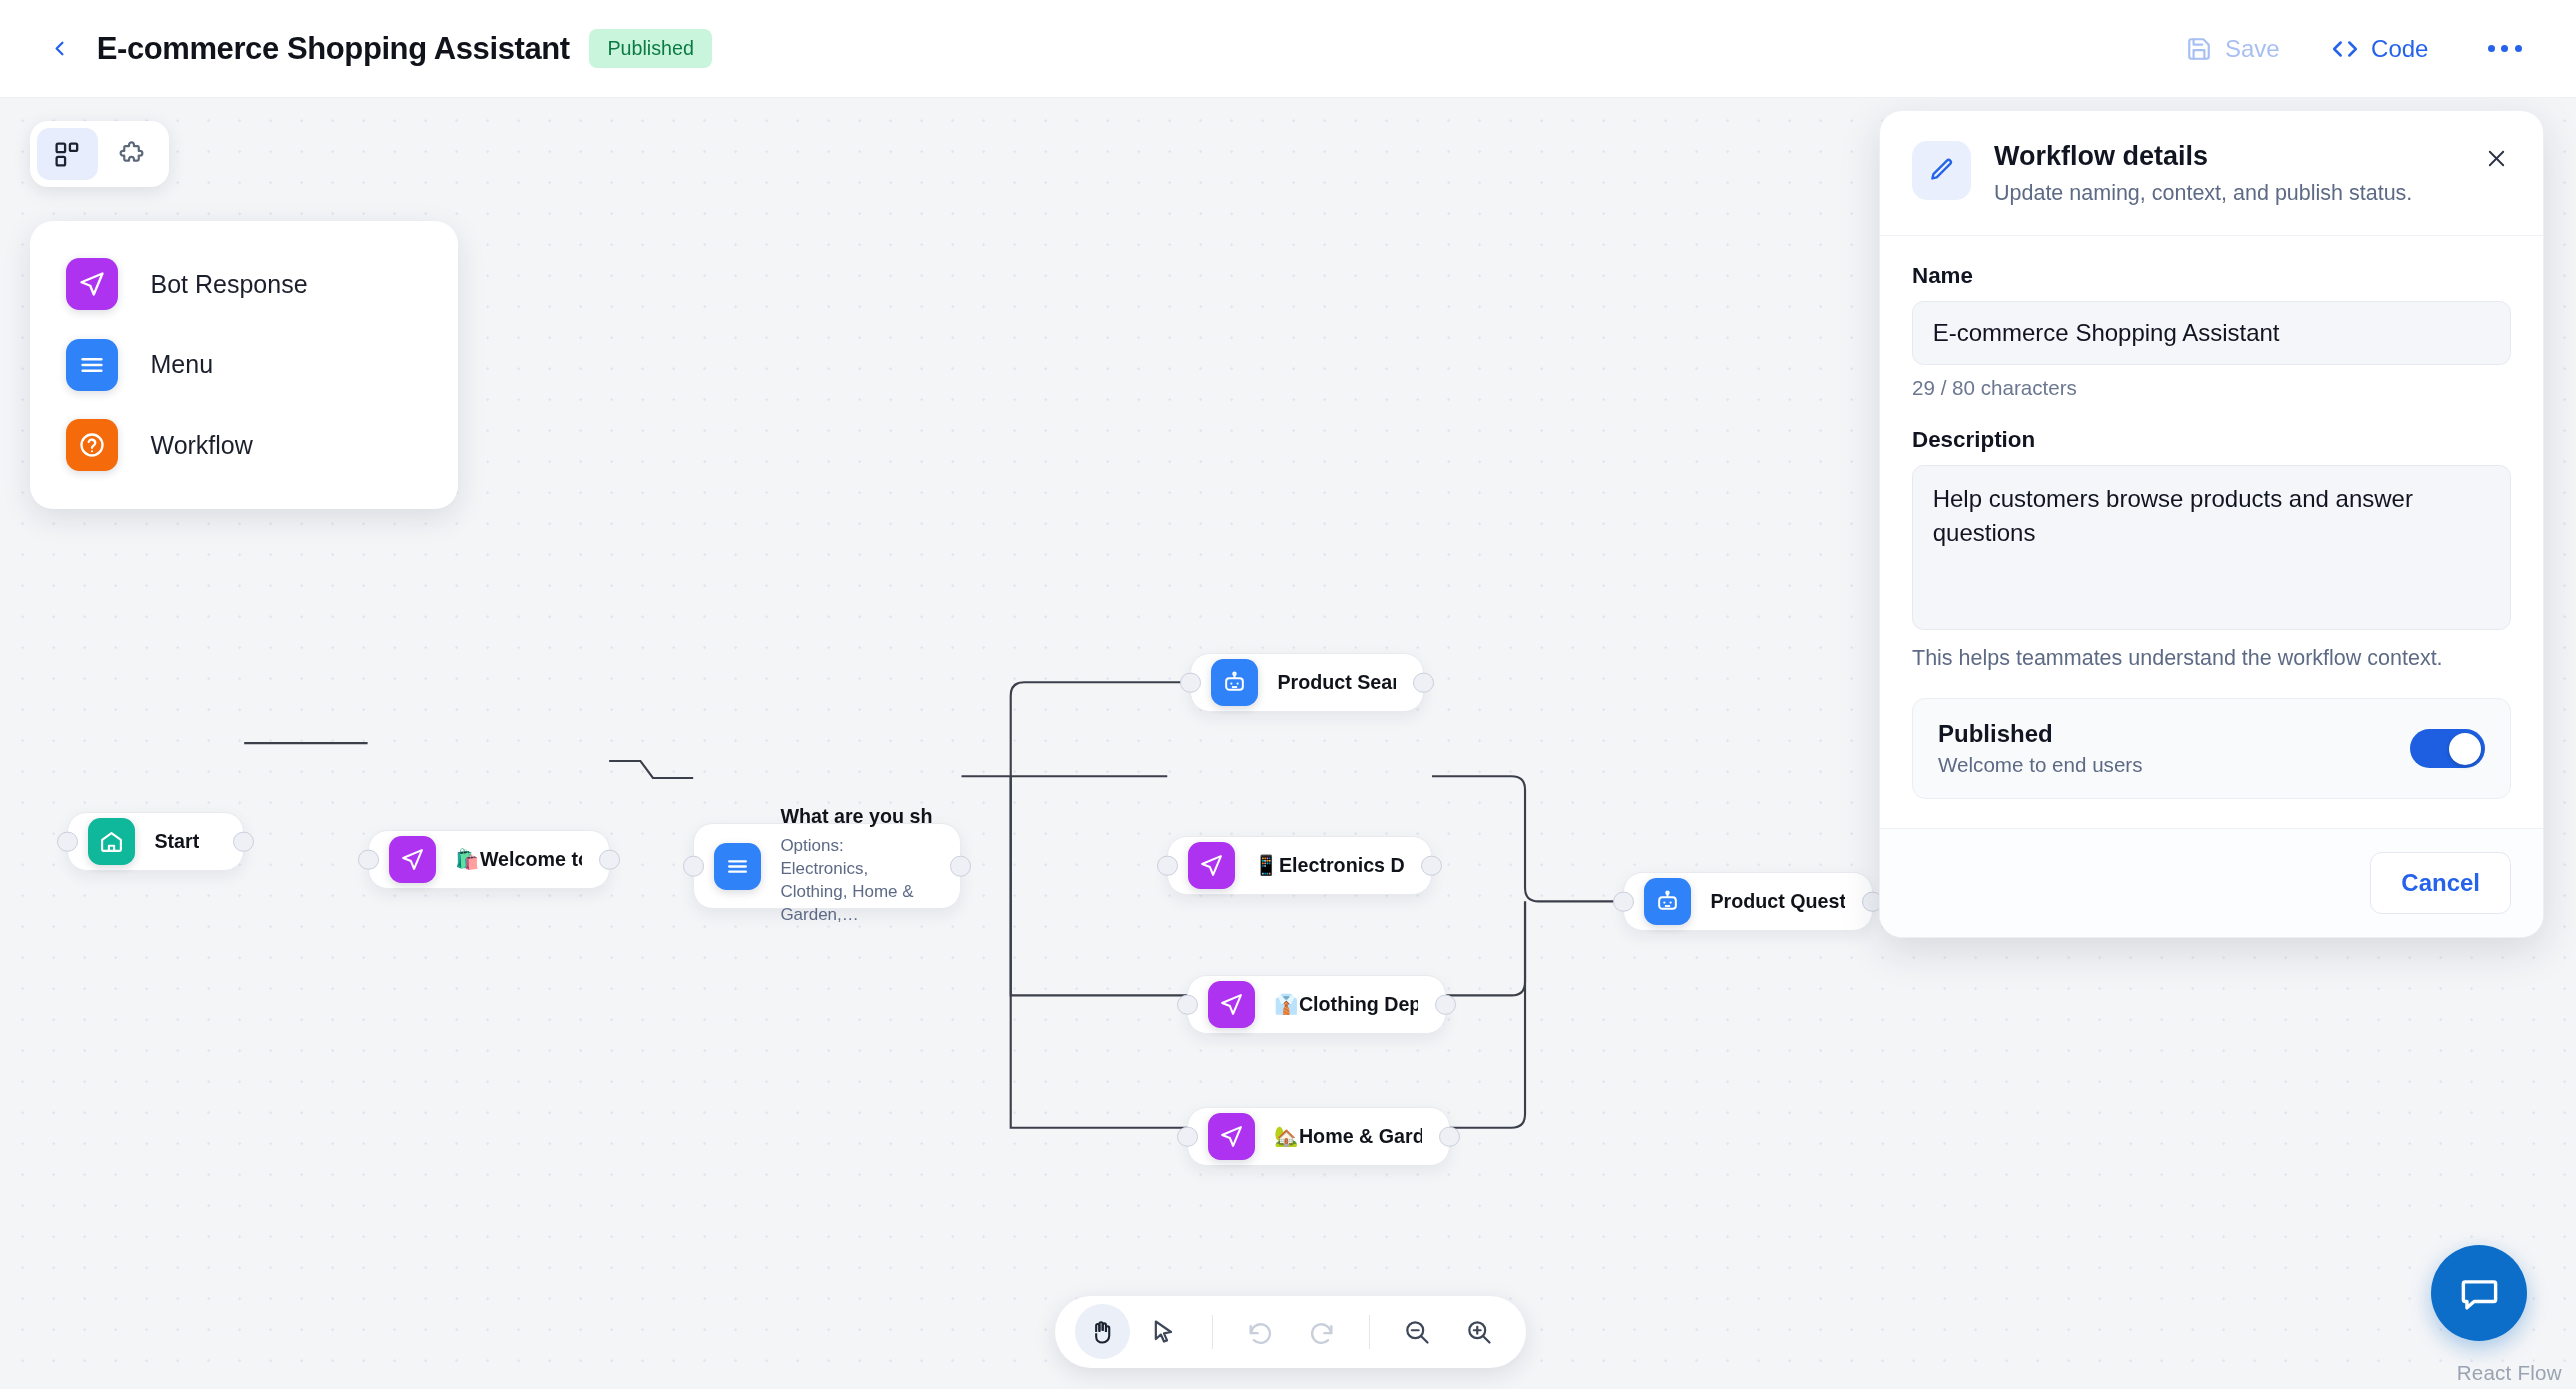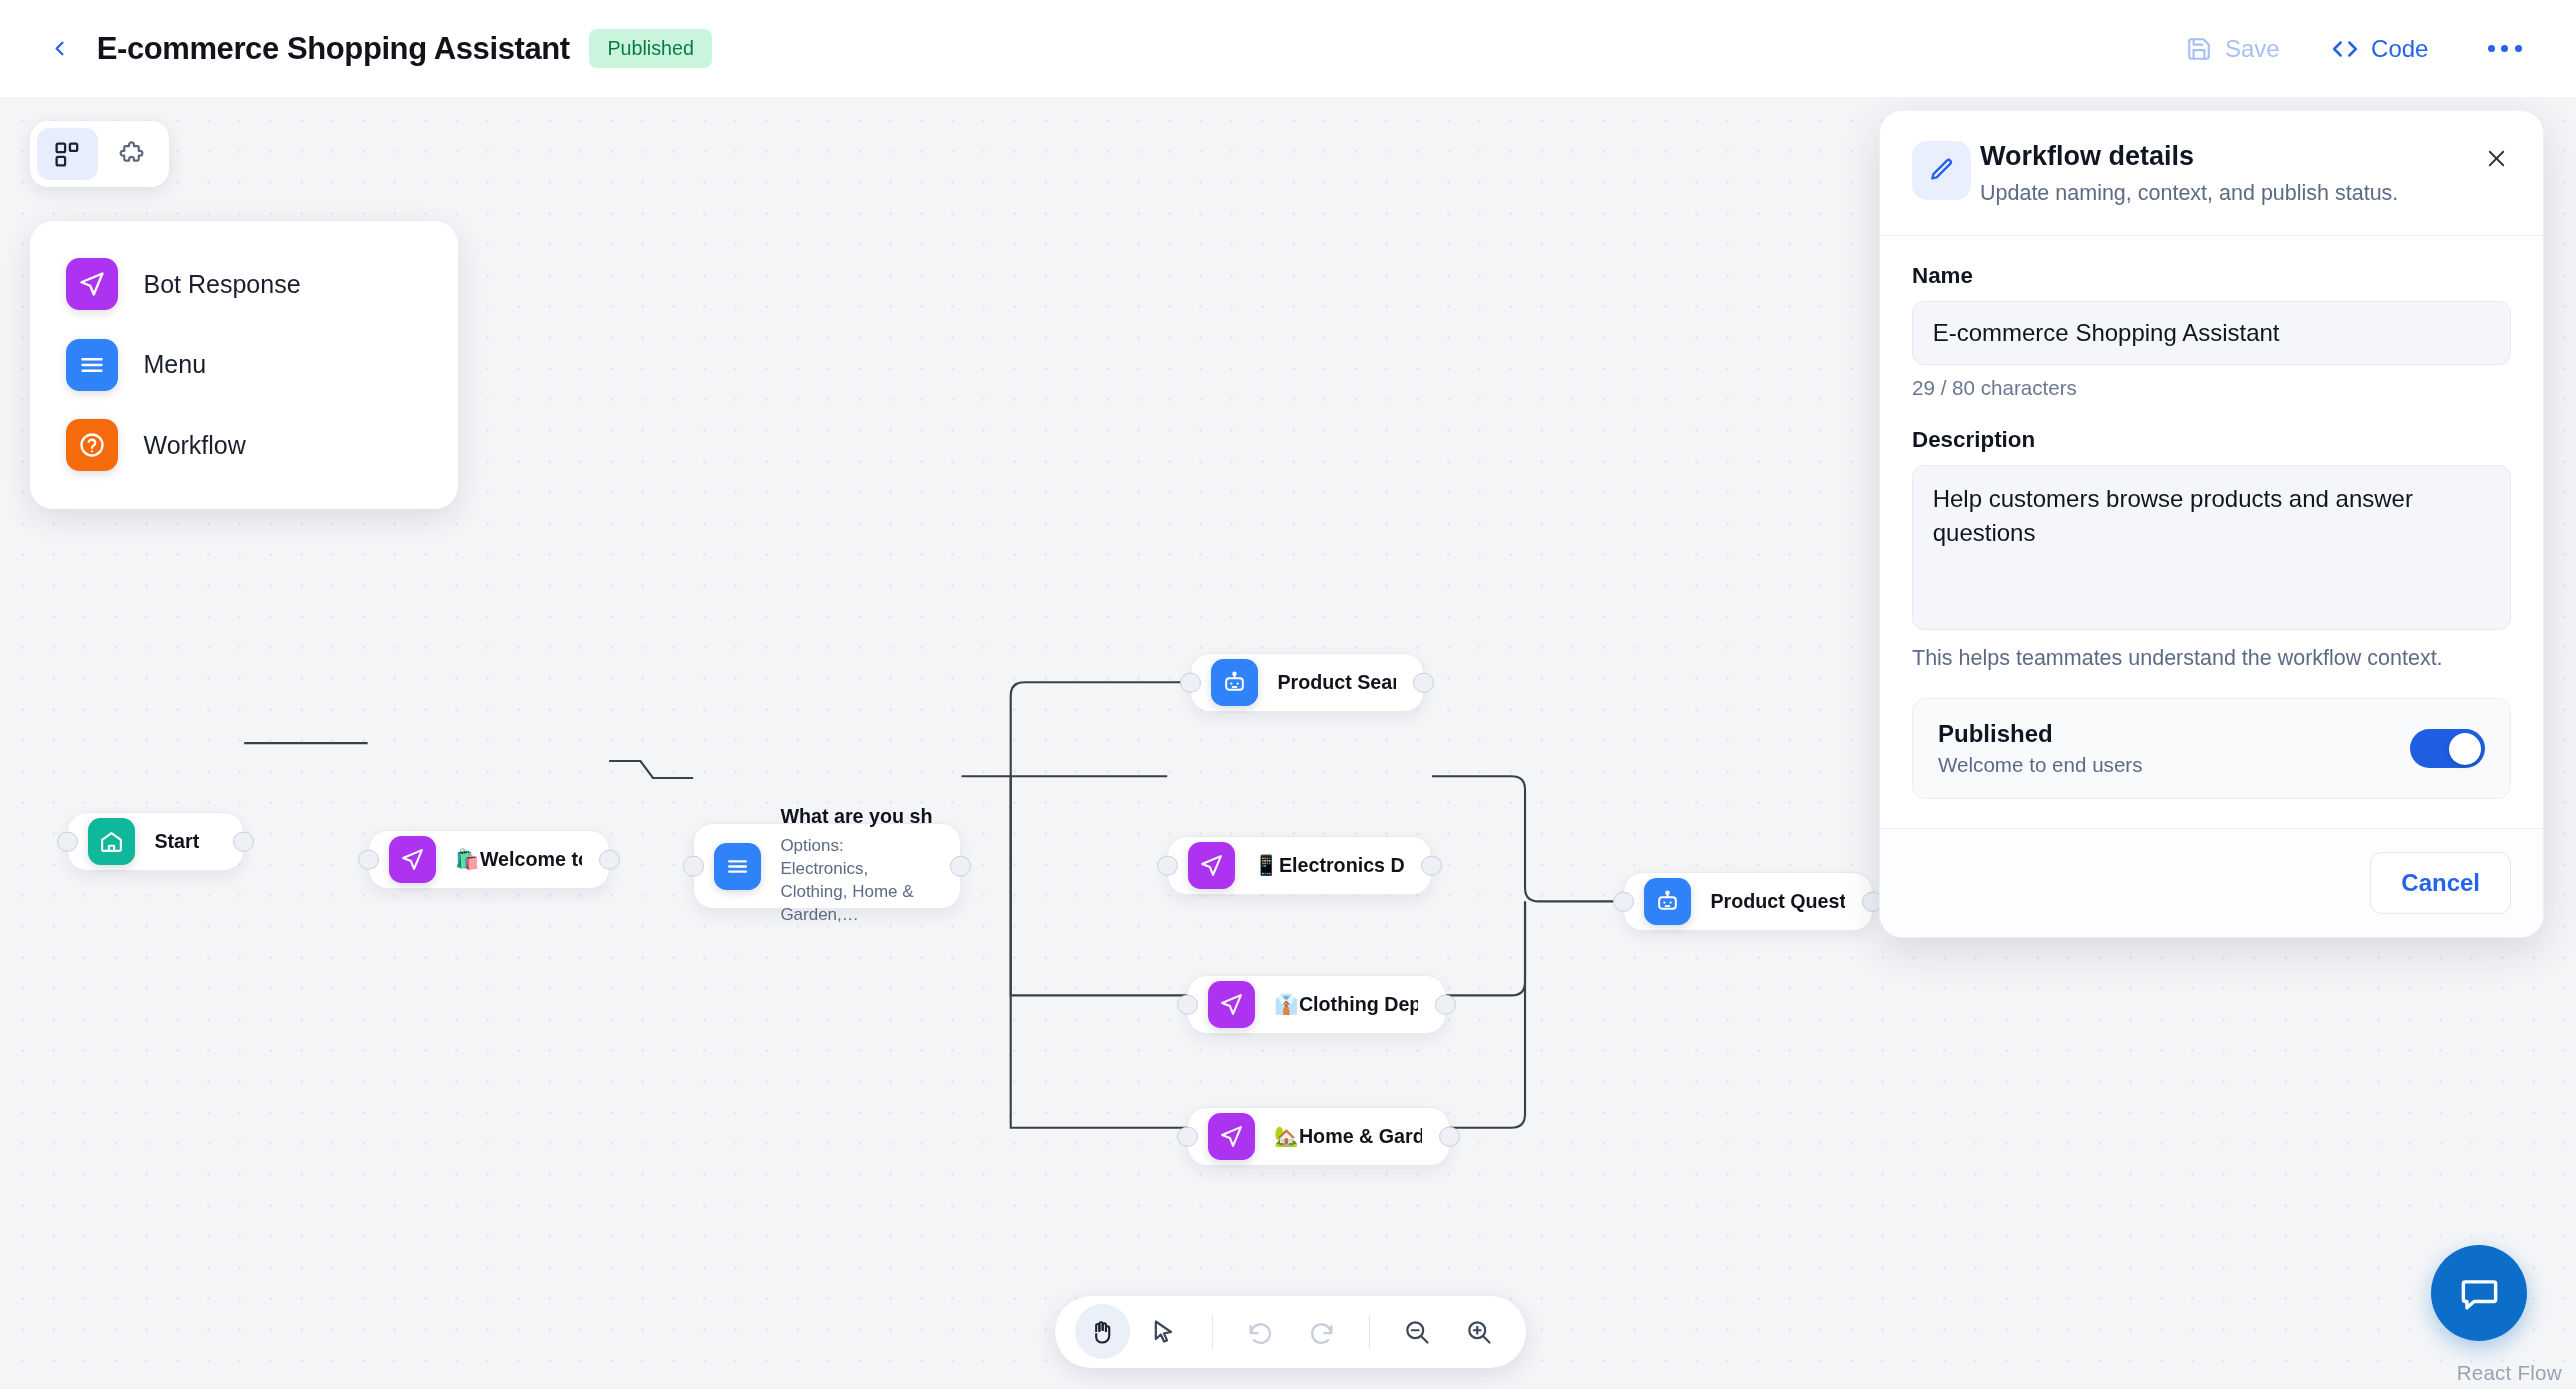--- a/index.html
+++ b/index.html
@@ -96,21 +96,21 @@
     padding: 14.3px 0 14.3px 36px; cursor: pointer;
   }
   .pal-ico {
     width: 52px; height: 52px; border-radius: 13.4px;
     display: flex; align-items: center; justify-content: center;
     flex: none;
     box-shadow: 0 2.7px 8px rgba(22,30,60,0.14);
   }
   .pal-ico svg { width: 28px; height: 28px; color: #fff; }
   .pal-label {
-    margin-left: 26px;
+    margin-left: 33px;
     font-size: 25px; color: #1a1f2b; font-weight: 400;
     white-space: nowrap;
   }
 
   
   .node {
     position: absolute;
     background: #ffffff;
     border: 0.9px solid #e8eaf0;
     border-radius: 19.7px;
@@ -198,21 +198,21 @@
     display: flex; padding: 30px 32px 27px 32px;
     border-bottom: 0.9px solid #eef0f5;
     position: relative;
   }
   .pnl-ico {
     width: 59px; height: 59px; border-radius: 15px;
     background: #e9effd; flex: none;
     display: flex; align-items: center; justify-content: center;
   }
   .pnl-ico svg { width: 29px; height: 29px; color: #2563eb; }
-  .pnl-head-txt { margin-left: 9px; padding-right: 45px; }
+  .pnl-head-txt { margin-left: 23px; padding-right: 45px; }
   .pnl-title { font-size: 27px; font-weight: 700; color: #111521; }
   .pnl-desc { font-size: 21.5px; color: #5d6a85; line-height: 1.35; margin-top: 7.2px; }
   .pnl-close {
     position: absolute; right: 32px; top: 32px;
     width: 30px; height: 30px; cursor: pointer;
     display: flex; align-items: center; justify-content: center;
     color: #2c3446;
   }
   .pnl-close svg { width: 23px; height: 23px; }
 

